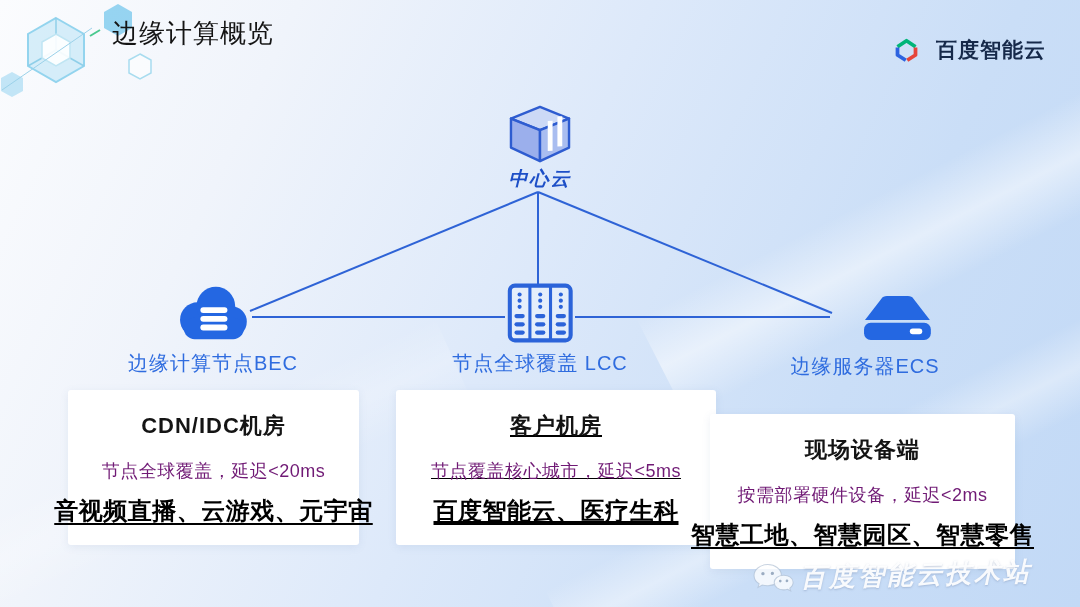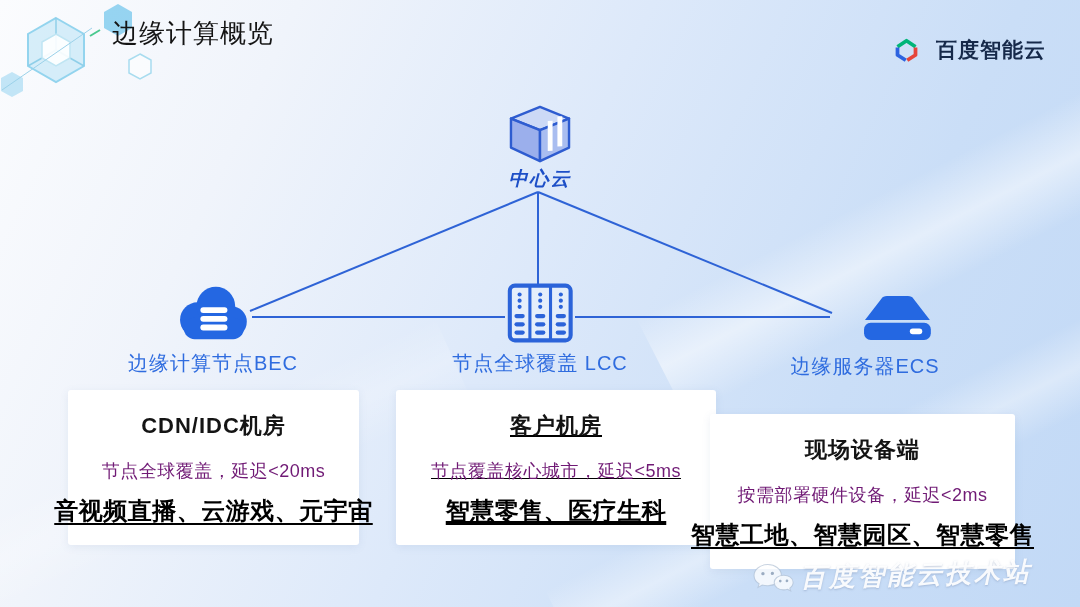--- a/index.html
+++ b/index.html
@@ -190,21 +190,21 @@
 
   <div class="card card-1">
     <div class="card-title">CDN/IDC机房</div>
     <div class="card-detail">节点全球覆盖，延迟&lt;20ms</div>
     <div class="card-link">音视频直播、云游戏、元宇宙</div>
   </div>
 
   <div class="card card-2">
     <div class="card-title">客户机房</div>
     <div class="card-detail">节点覆盖核心城市，延迟&lt;5ms</div>
-    <div class="card-link">智慧零售、医疗生科</div>
+    <div class="card-link">百度智能云、医疗生科</div>
   </div>
 
   <div class="card card-3">
     <div class="card-title">现场设备端</div>
     <div class="card-detail">按需部署硬件设备，延迟&lt;2ms</div>
     <div class="card-link">智慧工地、智慧园区、智慧零售</div>
   </div>
 
   <div class="watermark">
     <svg class="wechat-icon" viewBox="0 0 40 32">

